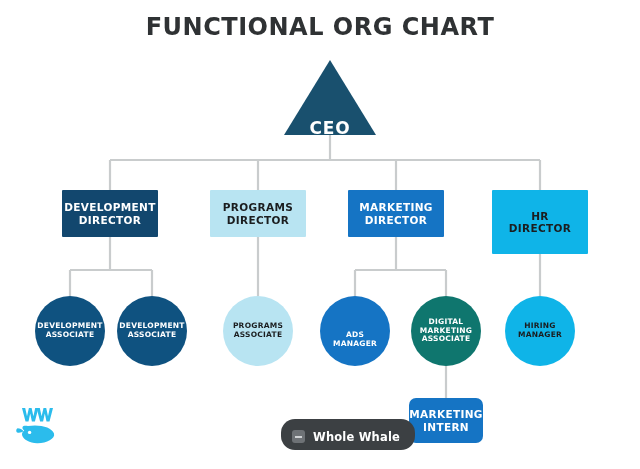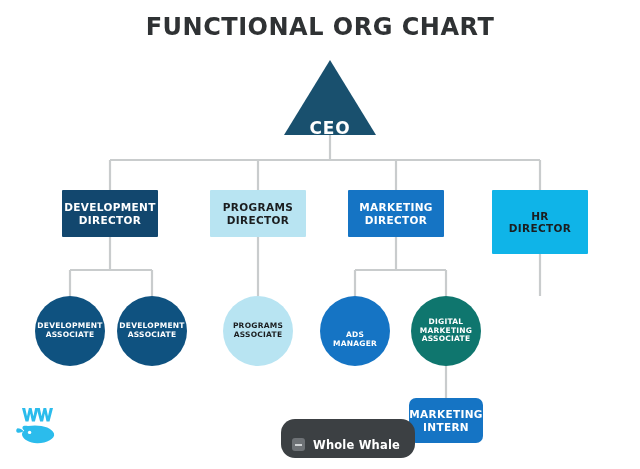--- a/index.html
+++ b/index.html
@@ -54,21 +54,21 @@
   
   .circle{border-radius:50%;}
   .circle .lbl{font-size:7.5px;letter-spacing:0.25px;padding:0 6px;}
 
   
   #brand-logo{position:absolute;left:12px;top:402px;width:48px;height:48px;}
 
   
   #watermark-pill{
     position:absolute;left:281px;top:419px;
-    height:27px;padding:12px 15px 0 11px;
+    height:27px;padding:4px 15px 0 11px;
     background:#3c4043;border-radius:14px;
     display:flex;align-items:center;gap:8px;
   }
   #watermark-pill .wm-mark{
     width:13px;height:13px;border-radius:3px;
     background:#6e7276;display:flex;align-items:center;justify-content:center;
   }
   #watermark-pill .wm-mark i{display:block;width:7px;height:2px;background:#cfd2d4;}
   #watermark-pill .wm-text{
     color:#ffffff;font-size:11.5px;font-weight:bold;letter-spacing:0.2px;
@@ -155,20 +155,24 @@
   <div class="node circle" id="node-ads-manager" style="left:320px;top:296px;width:70px;height:70px;background:#1574C4;">
     <div class="lbl" style="color:#ffffff;margin-top:18px;">ADS MANAGER</div>
   </div>
 
   <div class="node circle" id="node-digital-marketing-associate" style="left:411px;top:296px;width:70px;height:70px;background:#0f766e;">
     <div class="lbl" style="color:#ffffff;">DIGITAL
 MARKETING
 ASSOCIATE</div>
   </div>
 
+  <div class="node circle" id="node-hiring-manager" style="left:505px;top:296px;width:70px;height:70px;background:#0FB4E8;">
+    <div class="lbl" style="color:#1b1d1f;">HIRING
+MANAGER</div>
+  </div>
 
   <div class="node rbox" id="node-marketing-intern" style="left:409px;top:398px;width:74px;height:45px;background:#1574C4;">
     <div class="lbl" style="color:#ffffff;">MARKETING
 INTERN</div>
   </div>
 
   <div id="brand-logo">
     <svg viewBox="0 0 48 48" width="48" height="48" aria-hidden="true">
 
       <g fill="#2BBCEC">

